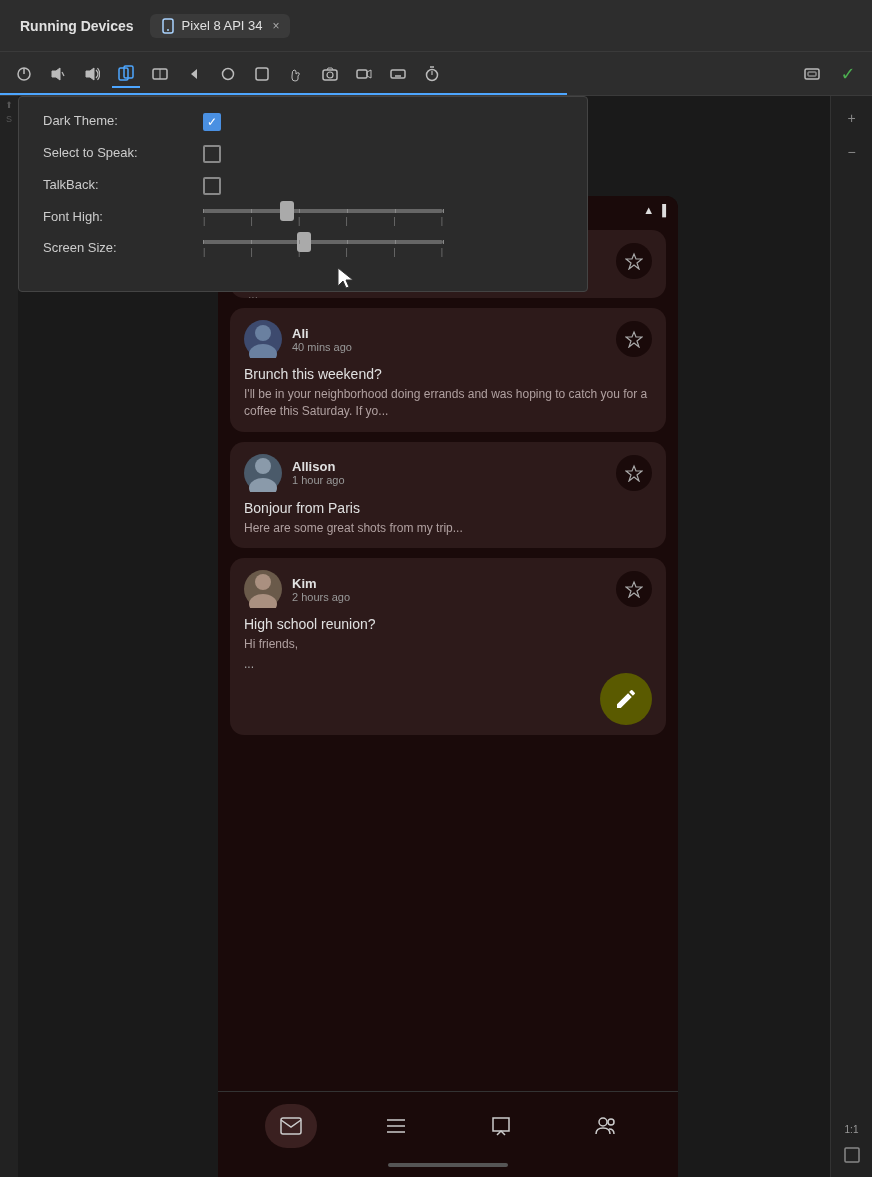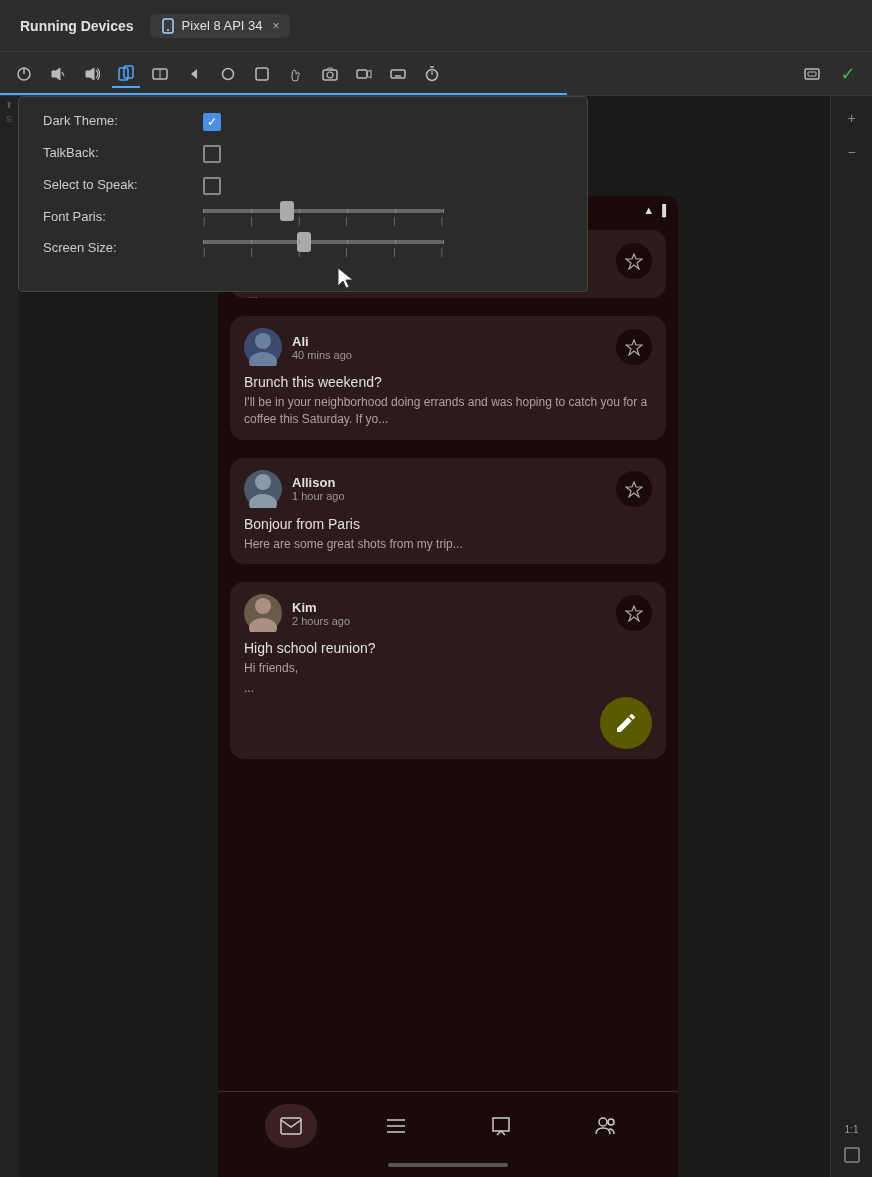--- a/index.html
+++ b/index.html
@@ -239,21 +239,21 @@
       color: #ddd;
       font-size: 11px;
     }
 
     
     .email-list {
       flex: 1;
       padding: 6px 12px;
       display: flex;
       flex-direction: column;
-      gap: 18px;
+      gap: 10px;
       overflow: hidden;
     }
 
     .email-card {
       background: #2d1a1a;
       border-radius: 14px;
       padding: 12px 14px;
       position: relative;
     }
     .email-card-header {
@@ -522,31 +522,31 @@
     <div class="device-settings-overlay">
 
       <div class="settings-row">
         <span class="settings-label">Dark Theme:</span>
         <div class="checkbox-box checked">
           <span class="checkbox-checkmark">✓</span>
         </div>
       </div>
 
       <div class="settings-row">
+        <span class="settings-label">Select to Speak:</span>
+        <div class="checkbox-box"></div>
+      </div>
+
+      <div class="settings-row">
         <span class="settings-label">TalkBack:</span>
         <div class="checkbox-box"></div>
       </div>
 
       <div class="settings-row">
-        <span class="settings-label">Select to Speak:</span>
-        <div class="checkbox-box"></div>
-      </div>
-
-      <div class="settings-row">
-        <span class="settings-label">Font Paris:</span>
+        <span class="settings-label">Font High:</span>
         <div class="slider-container">
           <div style="display:flex; flex-direction:column;">
             <div class="slider-track">
               <div class="slider-thumb" style="left: 35%;"></div>
               <div class="tick" style="left:0%"></div>
               <div class="tick" style="left:20%"></div>
               <div class="tick" style="left:40%"></div>
               <div class="tick" style="left:60%"></div>
               <div class="tick" style="left:80%"></div>
               <div class="tick" style="left:100%"></div>

